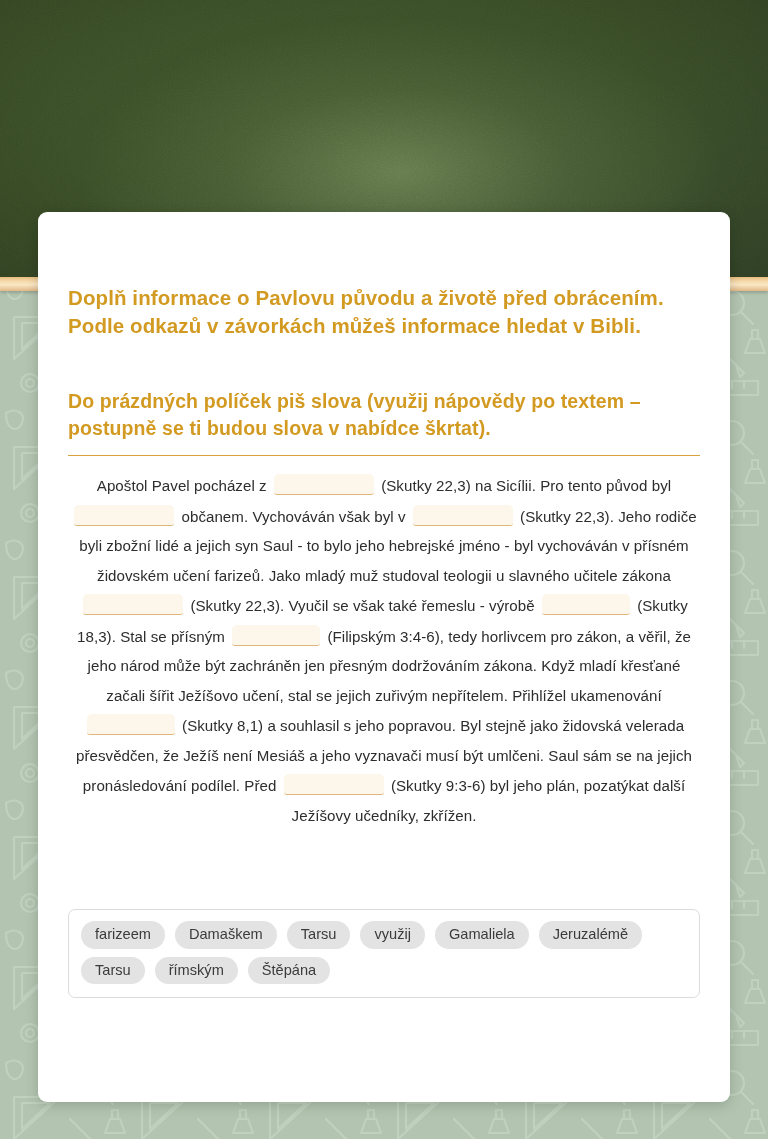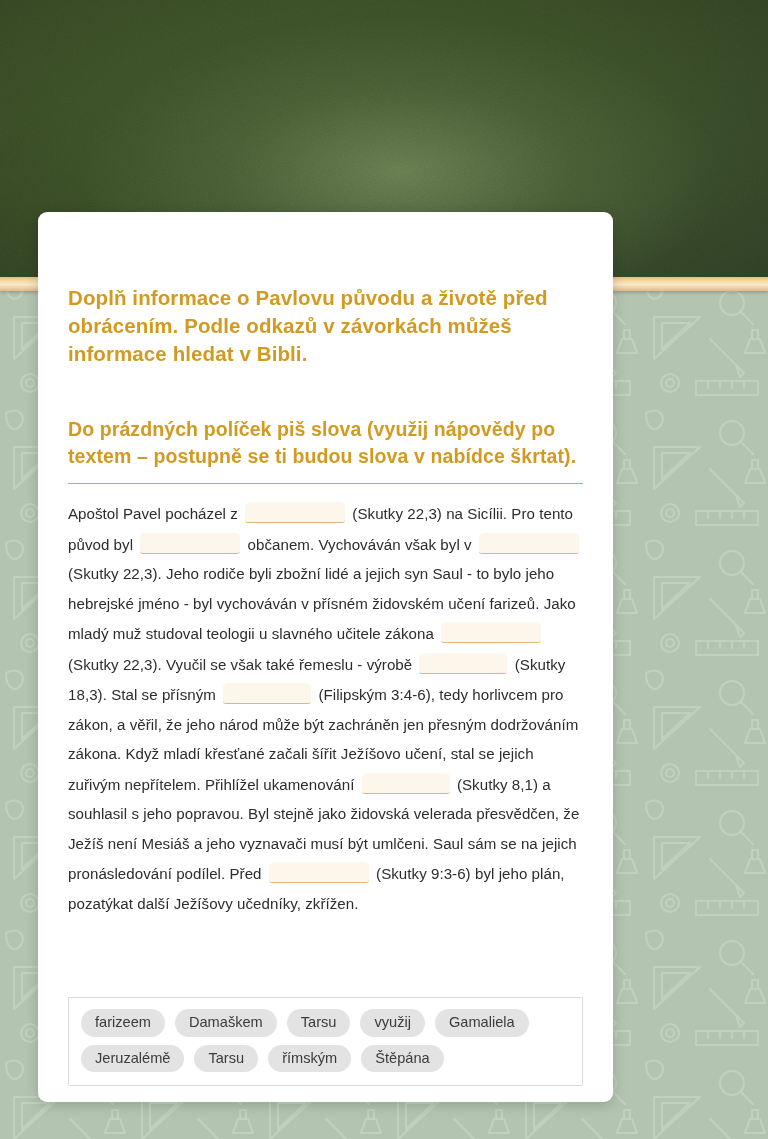--- a/index.html
+++ b/index.html
@@ -71,21 +71,21 @@
     height: 14px;
     background: linear-gradient(#e9bb7e 0%, #f5d9a9 28%, #fbe8c6 55%, #e2b887 100%);
     box-shadow: 0 2px 3px rgba(0,0,0,.18);
   }
 
   
   .card {
     position: absolute;
     left: 38px;
     top: 212px;
-    width: 575px;
+    width: 692px;
     height: 890px;
     background: #ffffff;
     border-radius: 9px;
     box-shadow: 0 3px 14px rgba(0,0,0,.18);
     z-index: 2;
     box-sizing: border-box;
     padding: 0;
     overflow: hidden;
   }
   .card-inner {
@@ -114,20 +114,21 @@
     border-top: 1.6px solid #d9a43b;
     margin: 14px 0 14px 0;
   }
 
   p.body-text {
     margin: 0;
     font-size: 15.1px;
     line-height: 29.5px;
     color: #2d2d2d;
     letter-spacing: .05px;
+    text-align: center;
   }
 
   .spacer-para { height: 49px; }
 
   
   .blank {
     display: inline-block;
     vertical-align: baseline;
     background: #fdf6ea;
     border-bottom: 1.6px solid #dfb67b;
@@ -137,21 +138,21 @@
     position: relative;
     top: 4px;
   }
   .blank.w-sm  { width: 88px; }
   .blank.w-md  { width: 100px; }
 
   
   .word-bank {
     margin: 30px 0 0 0;
     border: 1px solid #dcdcdc;
-    border-radius: 1px;
+    border-radius: 7px;
     padding: 11px 12px 13px 12px;
     display: flex;
     flex-wrap: wrap;
     gap: 8px 10px;
     background: #fff;
   }
   .chip {
     background: #e3e3e3;
     color: #3b3b3b;
     border-radius: 16px;

